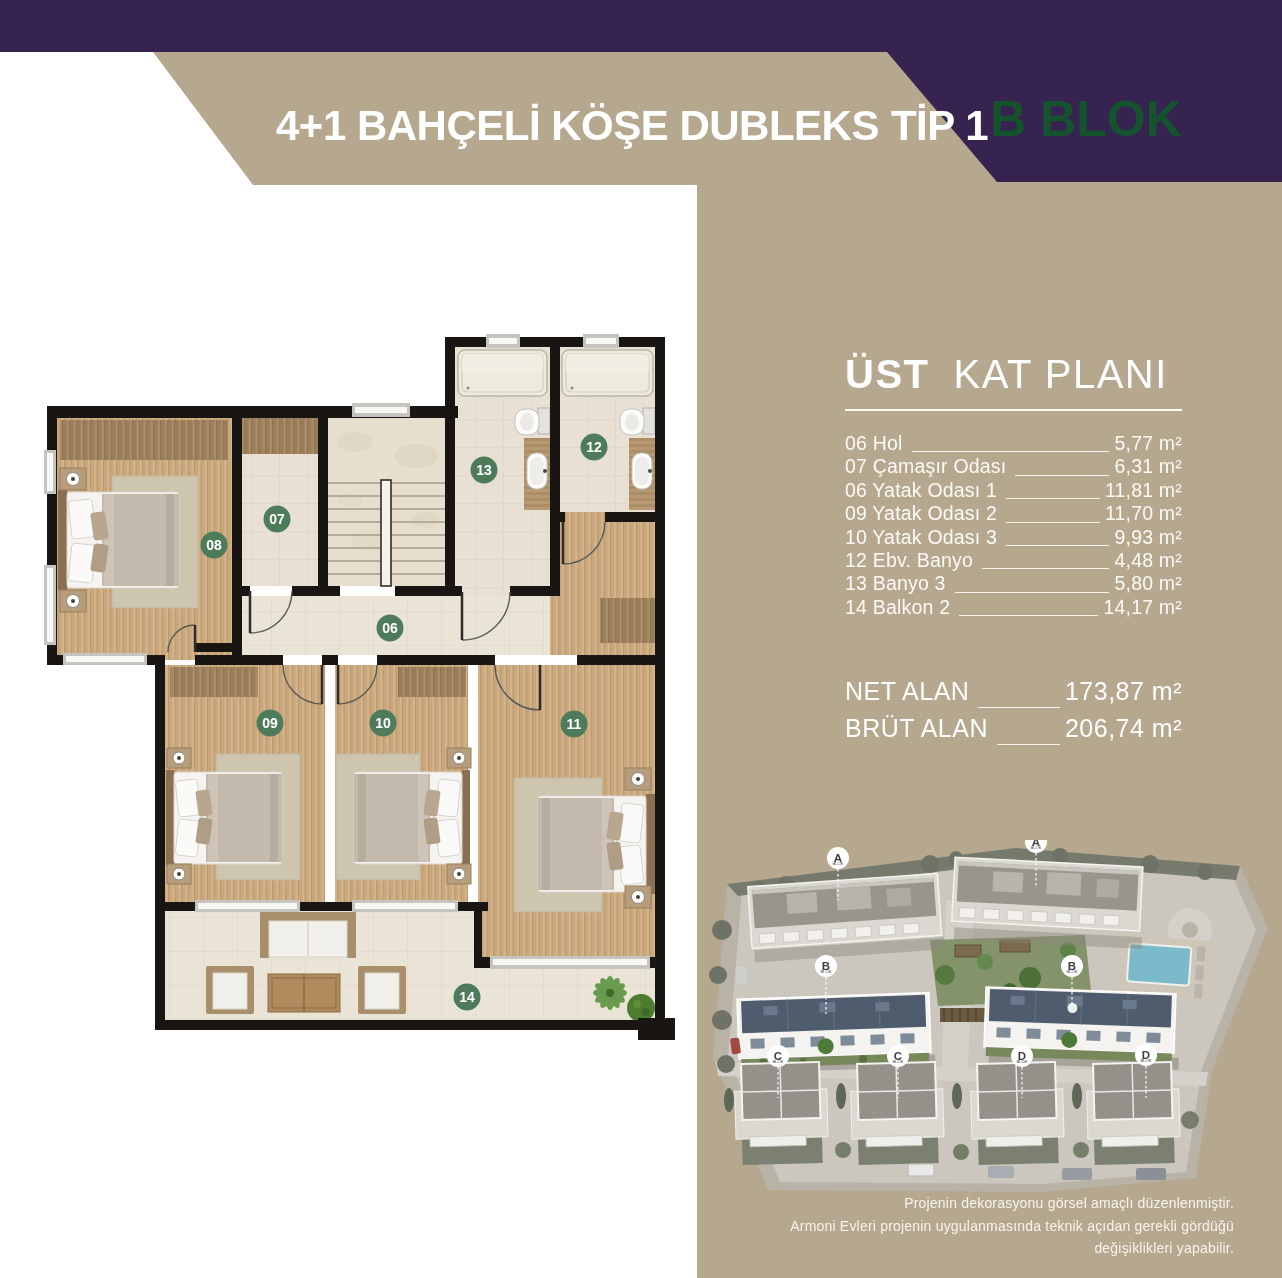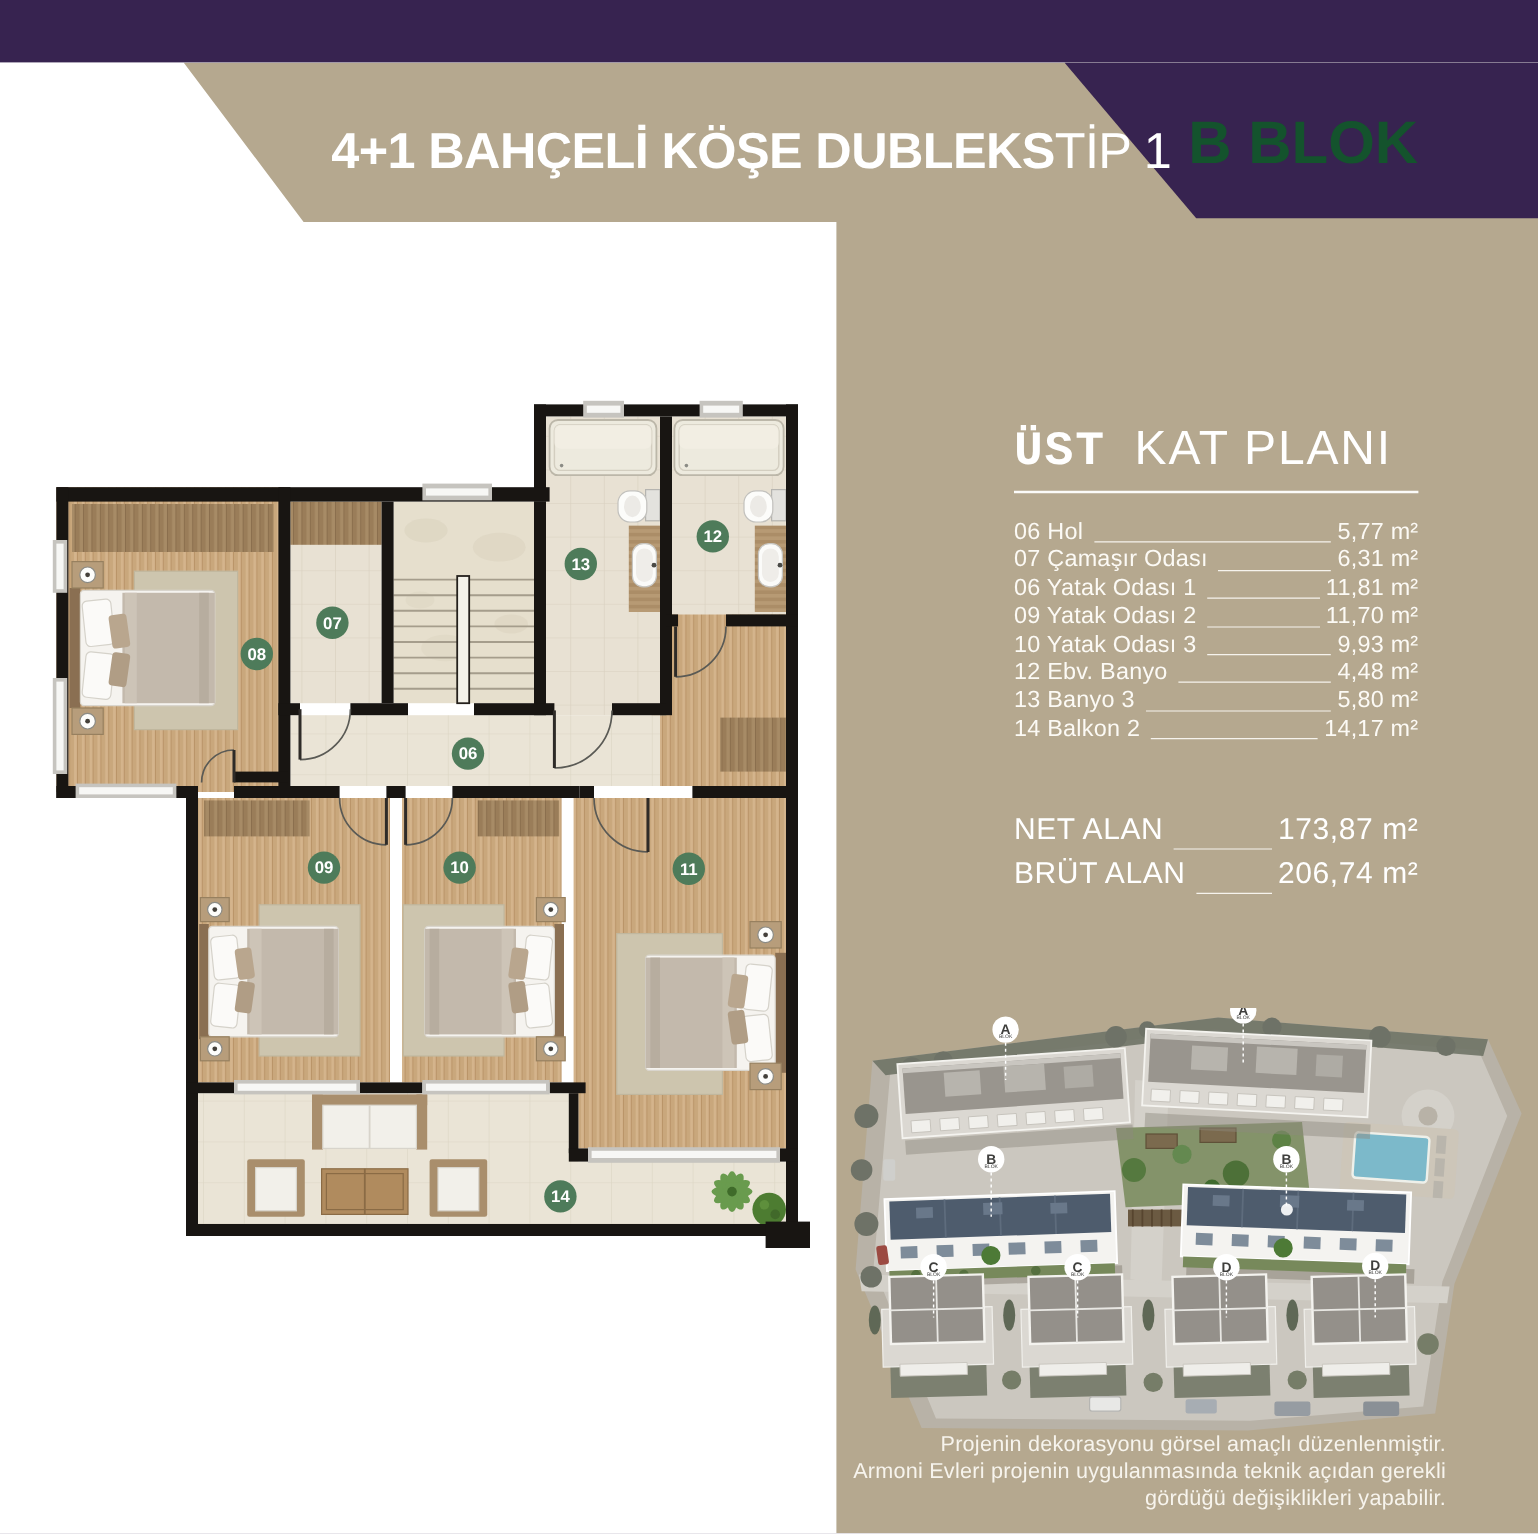--- a/index.html
+++ b/index.html
@@ -7,43 +7,43 @@
         font-family:"Liberation Sans",sans-serif;}
   
   .beige-shape{position:absolute;inset:0;background:#b5a88f;
     clip-path:polygon(153px 52px,1282px 52px,1282px 1278px,697px 1278px,697px 185px,253px 185px);}
   .top-band{position:absolute;left:0;top:0;width:1282px;height:52px;background:#372350;}
   .bblok-shape{position:absolute;inset:0;background:#372350;
     clip-path:polygon(887px 52px,1282px 52px,1282px 182px,997px 182px);}
   
   .title{position:absolute;left:276px;top:103px;font-size:42px;font-weight:700;
          letter-spacing:-0.5px;color:#fff;white-space:nowrap;line-height:46px;}
-  .title .sub{font-weight:400;}
+  .title .sub{font-weight:700;margin-left:12px;}
   .bblok{position:absolute;left:980px;top:92px;width:212px;text-align:center;
          font-size:50px;font-weight:700;color:#14532d;line-height:54px;}
   
   .panel-title{position:absolute;left:845px;top:352px;font-size:40px;color:#fff;
                letter-spacing:1.5px;white-space:nowrap;line-height:44px;}
-  .panel-title .pt-bold{font-weight:700;font-family:Liberation Mono, monospace;}
+  .panel-title .pt-bold{font-weight:700;}
   .panel-title .pt-rest{font-weight:400;margin-left:24px;}
   .panel-rule{position:absolute;left:845px;top:409px;width:337px;height:0;
               border-top:2px solid rgba(255,255,255,.95);}
   .rooms{position:absolute;left:845px;top:432px;width:337px;}
   .room-row{display:flex;align-items:baseline;height:23.4px;font-size:19.5px;
             color:#fcfaf5;letter-spacing:.2px;}
   .rr-label,.rr-area{white-space:nowrap;}
   .rr-leader{flex:1;border-bottom:1.5px solid rgba(252,250,245,.92);
              margin:0 5px 3px 9px;align-self:flex-end;}
   .totals{position:absolute;left:845px;top:677px;width:337px;}
   .total-row{display:flex;align-items:baseline;height:37px;font-size:25px;
              font-weight:400;color:#fff;letter-spacing:.5px;}
   .total-row .rr-leader{margin-bottom:6px;}
   
-  .disclaimer{position:absolute;left:688px;top:1192px;width:517px;text-align:right;
-              font-size:18px;line-height:22.5px;color:#f7f4ed;letter-spacing:.2px;}
+  .disclaimer{position:absolute;left:717px;top:1192px;width:517px;text-align:right;
+              font-size:14px;line-height:22.5px;color:#f7f4ed;letter-spacing:.2px;}
   
   .plan-svg{position:absolute;left:40px;top:330px;}
   .site-svg{position:absolute;left:705px;top:840px;}
 </style>
 </head>
 <body>
 
 <div id="page">
 
   <div class="beige-shape"></div>

